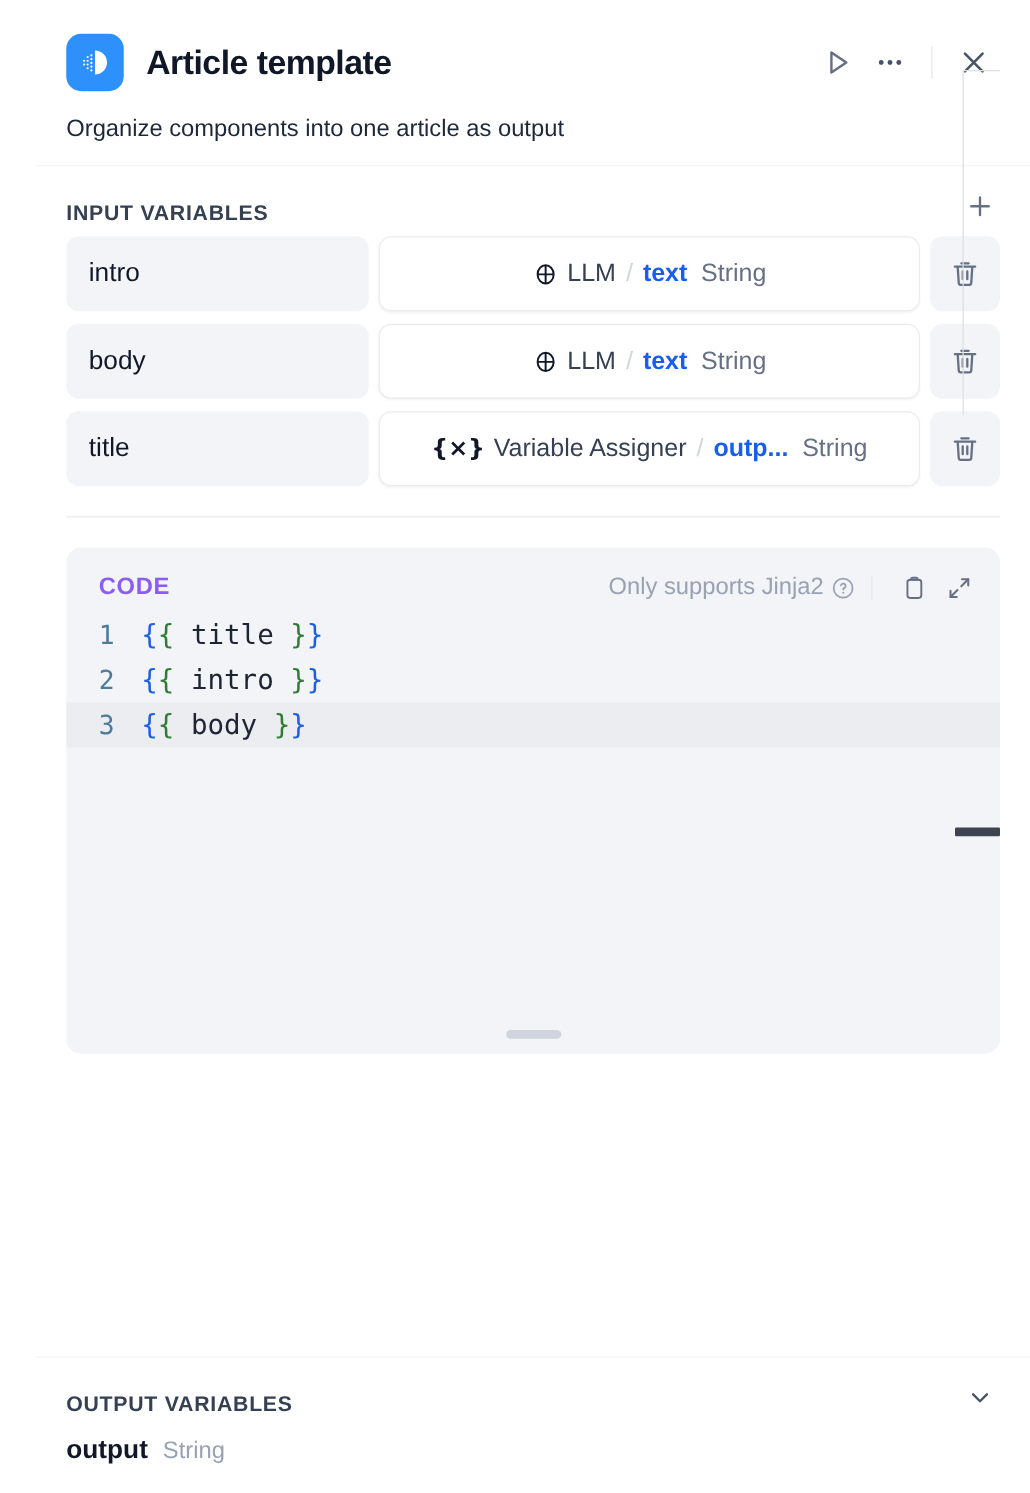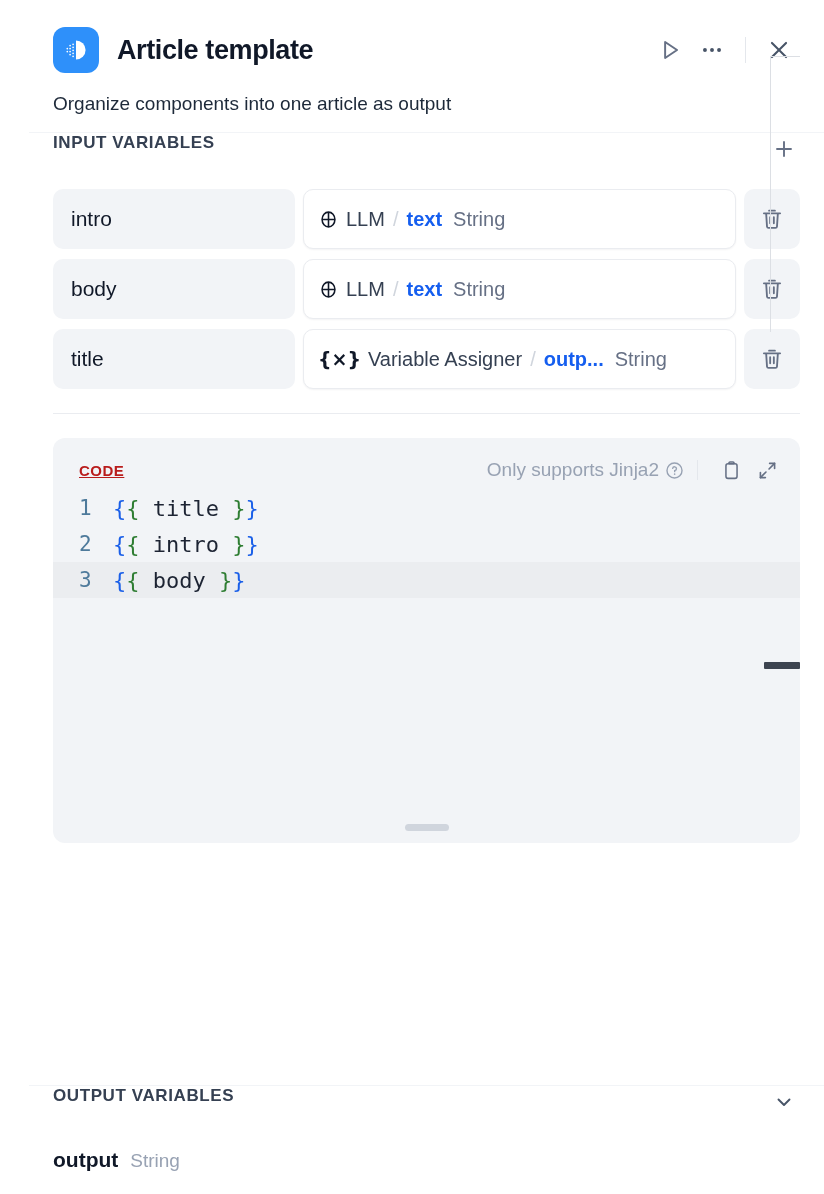--- a/index.html
+++ b/index.html
@@ -96,21 +96,21 @@
   .rule-inset {
     height: 1px;
     background: #eaecf0;
     margin: 0 24px;
     flex: 0 0 auto;
   }
 
   
   .section-head {
     display: flex;
-    align-items: flex-start;
+    align-items: flex-end;
     padding: 0 24px;
     height: 48px;
   }
   .section-title {
     font-size: 17px;
     font-weight: bold;
     color: #354052;
     letter-spacing: 0.6px;
   }
   .section-head .spacer { flex: 1 1 auto; }
@@ -153,20 +153,21 @@
     background: #ffffff;
     border: 1px solid #eaecf0;
     border-radius: 10px;
     display: flex;
     align-items: center;
     padding: 0 14px;
     gap: 7px;
     cursor: pointer;
     overflow: hidden;
     box-shadow: 0 1px 2px rgba(16,24,40,0.05);
+    justify-content: center;
   }
   .ref-node-icon {
     display: flex;
     align-items: center;
     flex: 0 0 auto;
   }
   .ref-node-name {
     font-size: 20px;
     color: #354052;
     white-space: nowrap;
@@ -218,25 +219,24 @@
     height: 405px;
     overflow: hidden;
   }
   .code-head {
     display: flex;
     align-items: center;
     padding: 18px 18px 0 26px;
     height: 46px;
   }
   .code-label {
-    font-size: 15px;
+    font-size: 19px;
     font-weight: bold;
-    color: #b91c1c;
+    color: #8b5cf6;
     letter-spacing: 0.5px;
-    text-decoration: underline;
   }
   .code-head .spacer { flex: 1 1 auto; }
   .code-hint {
     font-size: 19px;
     color: #98a2b3;
     display: flex;
     align-items: center;
     gap: 5px;
   }
   .code-head-divider {

